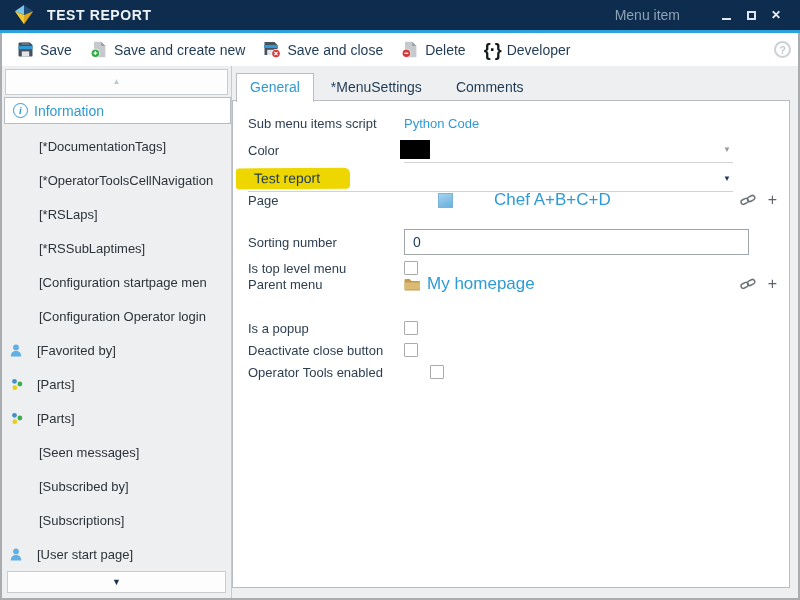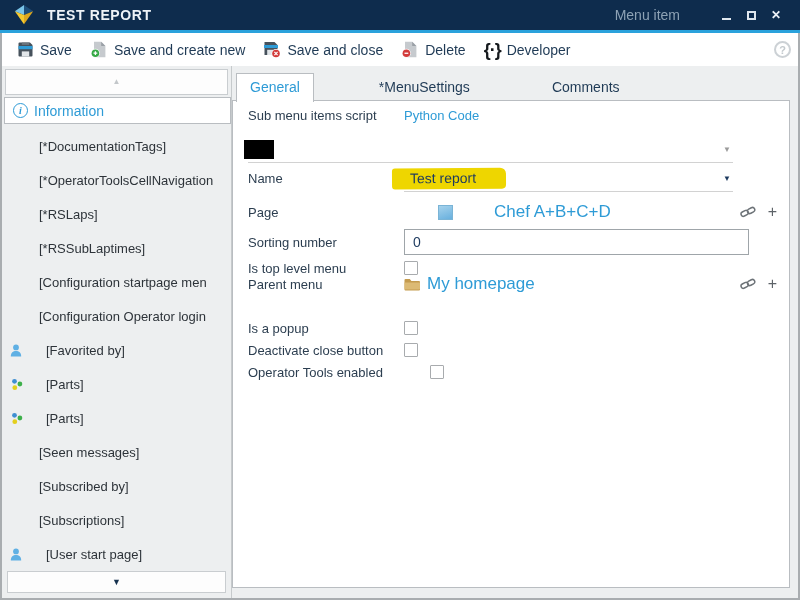--- a/index.html
+++ b/index.html
@@ -43,27 +43,27 @@
   .combo-arrow { font-size:8px; color:#c3c7ca; line-height:1; }
   .combo-arrow.dark { color:#16324f; font-size:9px; }
   .side-sel { position:absolute; top:31px; left:2px; right:0; height:27px; background:#fff; border:1px solid #b9bdc1;
               display:flex; align-items:center; padding-left:8px; gap:6px; color:#2e9bd6; font-size:14px; }
   .info-badge { width:15px; height:15px; border:1.5px solid #2e9bd6; border-radius:50%; color:#2e9bd6;
                 font-size:10px; font-weight:700; font-family:"Liberation Serif", serif; font-style:italic;
                 display:flex; align-items:center; justify-content:center; flex-shrink:0; }
   .side-list { position:absolute; top:63px; left:0; right:1px; }
   .s-item { height:34px; display:flex; align-items:center; padding-left:37px; font-size:13px; color:#2d3339;
             white-space:nowrap; overflow:hidden; cursor:default; }
-  .s-item.has-icon { padding-left:8px; gap:22px; }
+  .s-item.has-icon { padding-left:8px; gap:13px; }
   .s-icon { width:14px; display:flex; align-items:center; flex-shrink:0; }
 
   
   .main { flex:1; position:relative; }
   .tabs { position:absolute; top:8px; left:0; height:27px; display:flex; align-items:center; z-index:2; }
-  .tab { font-size:14px; color:#1f3a55; padding:5px 17px 6px 17px; cursor:default;margin-left:48px; }
+  .tab { font-size:14px; color:#1f3a55; padding:5px 17px 6px 17px; cursor:default; }
   .tab.active { background:#fff; border:1px solid #b9bdc1; border-bottom:none; color:#2e9bd6; padding:5px 13px 7px 13px; margin-left:4px; }
   .panel { position:absolute; top:34px; left:0; width:558px; height:488px; background:#fff; border:1px solid #b9bdc1; }
 
   .frow { position:absolute; left:15px; right:12px; display:flex; align-items:center; }
   .flabel { width:156px; flex-shrink:0; font-size:13px; color:#2c3e50; }
   .flink { color:#2e9bd6; font-size:13px; cursor:pointer; }
   .entlink { color:#2e9bd6; font-size:17px; text-decoration:none; cursor:pointer; }
   .ul-field { flex:1; align-self:stretch; display:flex; align-items:center; border-bottom:1px solid #d2d2d2;
               margin-right:44px; position:relative; }
   .dd-arrow { position:absolute; right:2px; font-size:8px; color:#9b9b9b; cursor:default; }
@@ -255,41 +255,41 @@
 
       <div class="main">
         <div class="tabs">
           <div class="tab active">General</div>
           <div class="tab">*MenuSettings</div>
           <div class="tab">Comments</div>
         </div>
 
         <div class="panel">
 
-          <div class="frow" style="top:2px;height:24px;">
+          <div class="frow" style="top:10px;height:24px;">
             <span class="flabel">Sub menu items script</span>
             <span class="flink">Python Code</span>
           </div>
 
           <div class="frow" style="top:36px;height:26px;">
+            <span class="flabel">Color</span>
             <div class="ul-field">
               <span class="swatch"></span>
               <span class="dd-arrow">▼</span>
             </div>
           </div>
 
           <div class="frow" style="top:64px;height:27px;">
-            <span class="flabel">Name</span>
             <div class="ul-field">
               <span class="hl">Test report</span>
               <span class="dd-arrow dark">▼</span>
             </div>
           </div>
 
-          <div class="frow" style="top:98px;height:26px;gap:34px;">
+          <div class="frow" style="top:86px;height:26px;gap:34px;">
             <span class="flabel">Page</span>
             <span class="icon-cell"></span>
             <span class="entlink">Chef A+B+C+D</span>
             <span class="right-icons">
               <span class="link-icon">
                 <svg width="16" height="14" viewBox="0 0 16 14" fill="none" stroke="#6d7378" stroke-width="1.5">
                   <rect x="0.9" y="6" width="7.6" height="4.6" rx="2.3" transform="rotate(-28 4.7 8.3)"></rect>
                   <rect x="7.3" y="3.2" width="7.6" height="4.6" rx="2.3" transform="rotate(-28 11.1 5.5)"></rect>
                 </svg>
               </span>

